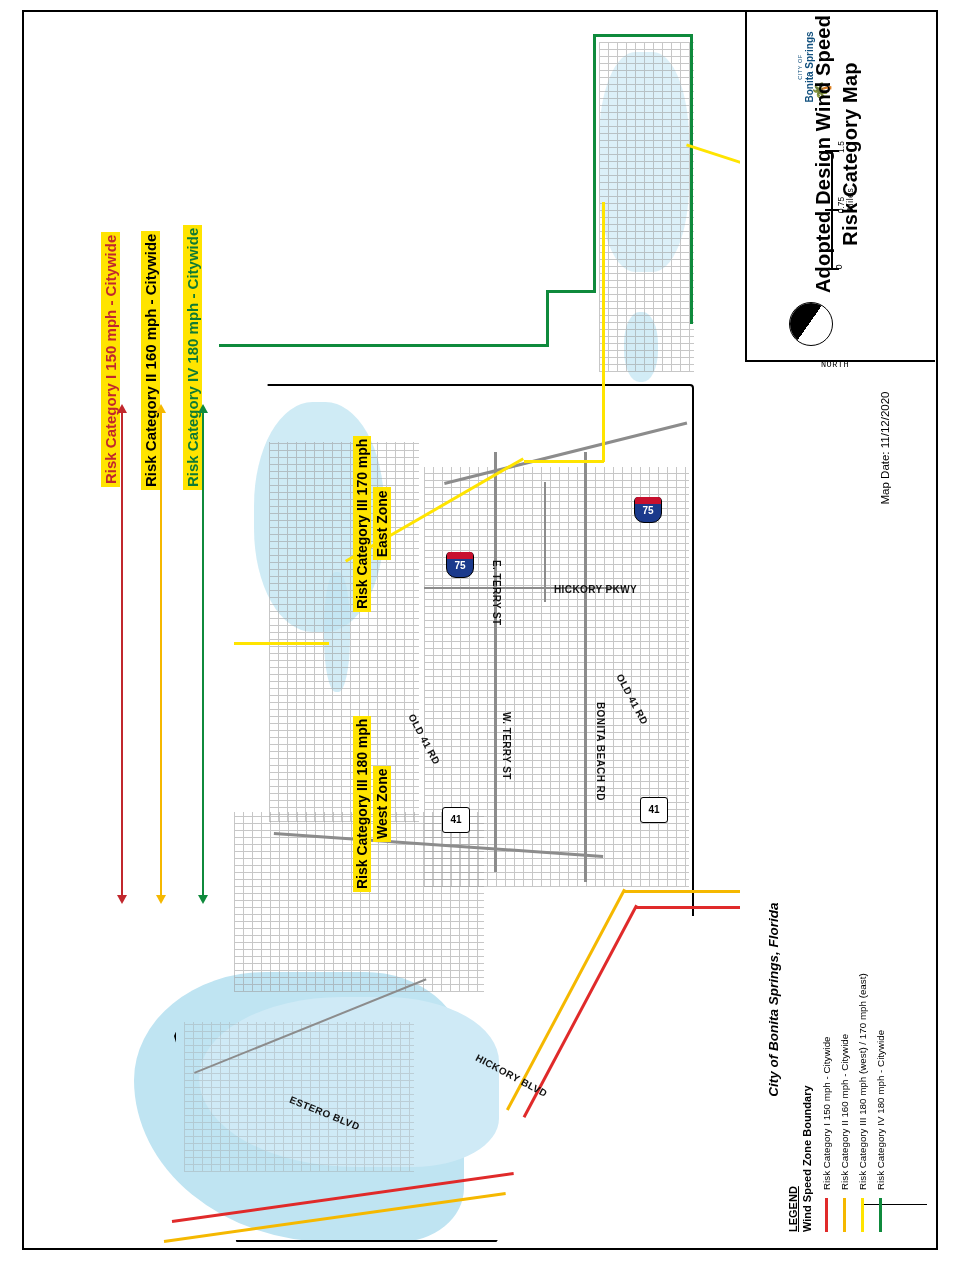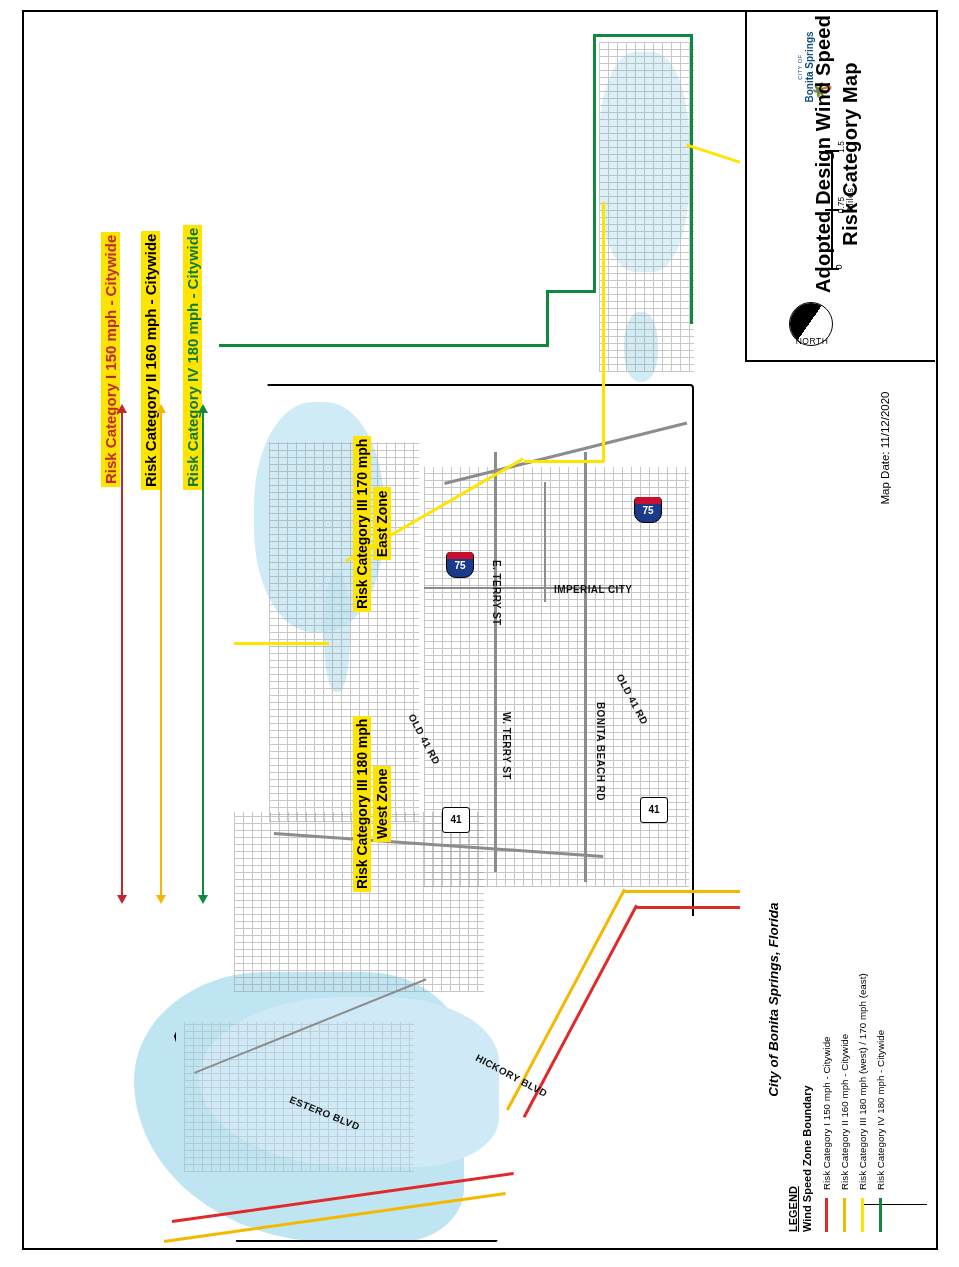--- a/index.html
+++ b/index.html
@@ -24,21 +24,21 @@
   .logo-txt{position:absolute;left:4px;top:26px;width:72px;text-align:center;font-size:10px;font-weight:bold;line-height:1.05;color:#11507e;}
   .logo-sub{font-size:5.6px;font-weight:normal;letter-spacing:.5px;color:#11507e;}
   .palm{position:absolute;left:6px;top:44px;font-size:17px;color:#3a7a33;}
 
   
   .north{position:absolute;left:34px;top:290px;width:60px;height:80px;}
   .north-circle{position:absolute;left:8px;top:0px;width:42px;height:42px;border-radius:50%;background:#fff;border:1.6px solid #000;overflow:hidden;}
   .north-circle:before{content:"";position:absolute;left:0;top:0;width:42px;height:42px;background:
      linear-gradient(125deg, #000 0 47%, transparent 47% 100%);}
   .north-circle:after{content:"";position:absolute;left:50%;top:-4px;width:0;height:0;}
-  .north-lbl{position:absolute;left:-6px;top:34px;width:74px;text-align:center;font-size:8.5px;letter-spacing:.5px;}
+  .north-lbl{position:absolute;left:-6px;top:58px;width:74px;text-align:right;font-size:8.5px;letter-spacing:.5px;font-family:Liberation Mono, monospace;}
 
   
   .scalebar{position:absolute;left:18px;top:120px;width:120px;height:150px;}
   .sb-line{position:absolute;left:66px;top:18px;width:2px;height:118px;background:#000;}
   .sb-tick{position:absolute;left:60px;width:14px;height:2px;background:#000;}
   .sb-lab{position:absolute;font-size:8.5px;transform:rotate(-90deg);transform-origin:50% 50%;}
   .sb-units{position:absolute;left:74px;top:62px;font-size:8.5px;transform:rotate(-90deg);transform-origin:50% 50%;letter-spacing:.6px;}
 
   
   .legend{position:absolute;left:-6px;top:930px;width:200px;height:300px;}
@@ -139,21 +139,21 @@
 
     <div class="zone-red" style="left:612px;top:894px;width:108px;height:3px;"></div>
     <div class="zone-red" style="left:614px;top:894px;width:240px;height:3px;transform:rotate(118deg);transform-origin:0 0;"></div>
     <div class="zone-red" style="left:148px;top:1208px;width:345px;height:3px;transform:rotate(-8deg);transform-origin:0 50%;"></div>
 
     <div class="shield-i75" style="left:422px;top:540px;"><span class="top"></span><span>75</span></div>
     <div class="shield-i75" style="left:610px;top:485px;"><span class="top"></span><span>75</span></div>
     <div class="shield-41" style="left:418px;top:795px;">41</div>
     <div class="shield-41" style="left:616px;top:785px;">41</div>
 
-    <div class="rd-lab" style="left:530px;top:572px;">IMPERIAL CITY</div>
+    <div class="rd-lab" style="left:530px;top:572px;">HICKORY PKWY</div>
     <div class="rd-lab" style="left:478px;top:548px;transform:rotate(90deg);transform-origin:0 0;">E. TERRY ST</div>
     <div class="rd-lab" style="left:488px;top:700px;transform:rotate(90deg);transform-origin:0 0;">W. TERRY ST</div>
     <div class="rd-lab" style="left:392px;top:700px;transform:rotate(62deg);transform-origin:0 0;">OLD 41 RD</div>
     <div class="rd-lab" style="left:600px;top:660px;transform:rotate(62deg);transform-origin:0 0;">OLD 41 RD</div>
     <div class="rd-lab" style="left:582px;top:690px;transform:rotate(90deg);transform-origin:0 0;">BONITA BEACH RD</div>
     <div class="rd-lab" style="left:455px;top:1040px;transform:rotate(28deg);transform-origin:0 0;">HICKORY BLVD</div>
     <div class="rd-lab" style="left:268px;top:1082px;transform:rotate(22deg);transform-origin:0 0;">ESTERO BLVD</div>
 
     <div class="callout" style="left:78px;top:475px;font-size:15px;transform:rotate(-90deg);transform-origin:0 0;">
       <span class="hl-red">Risk Category I 150 mph - Citywide</span>

